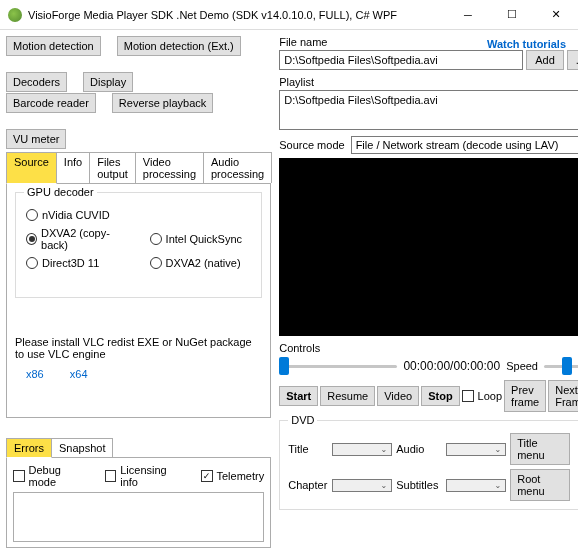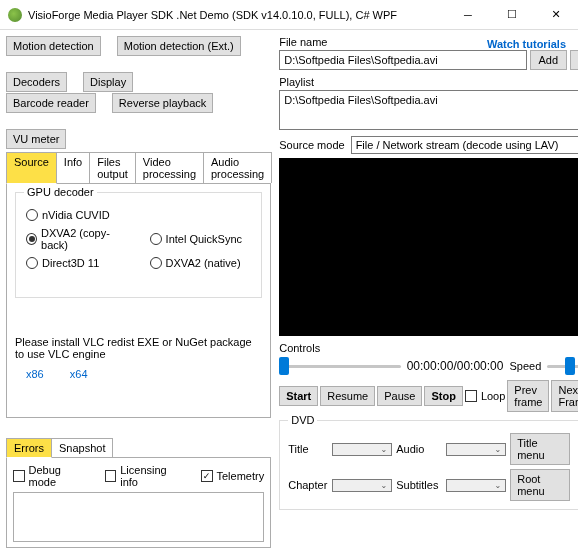--- a/index.html
+++ b/index.html
@@ -185,21 +185,21 @@
       <span class="time">00:00:00/00:00:00</span>
       <span>Speed</span>
       <div class="slider short">
         <div class="slider-track"></div>
           <div class="slider-thumb"></div>
       </div>
     </div>
     <div class="ctrl-row">
       <div class="ctrl-btn bold">Start</div>
       <div class="ctrl-btn">Resume</div>
-      <div class="ctrl-btn">Pause</div>
+      <div class="ctrl-btn">Video</div>
       <div class="ctrl-btn bold">Stop</div>
       <div class="check-item">
           <div class="check-box"></div>
           <span>Loop</span>
         </div>
       <div class="ctrl-btn">Prev frame</div>
       <div class="ctrl-btn">Next Frame</div>
     </div>
 
     <fieldset class="dvd">

